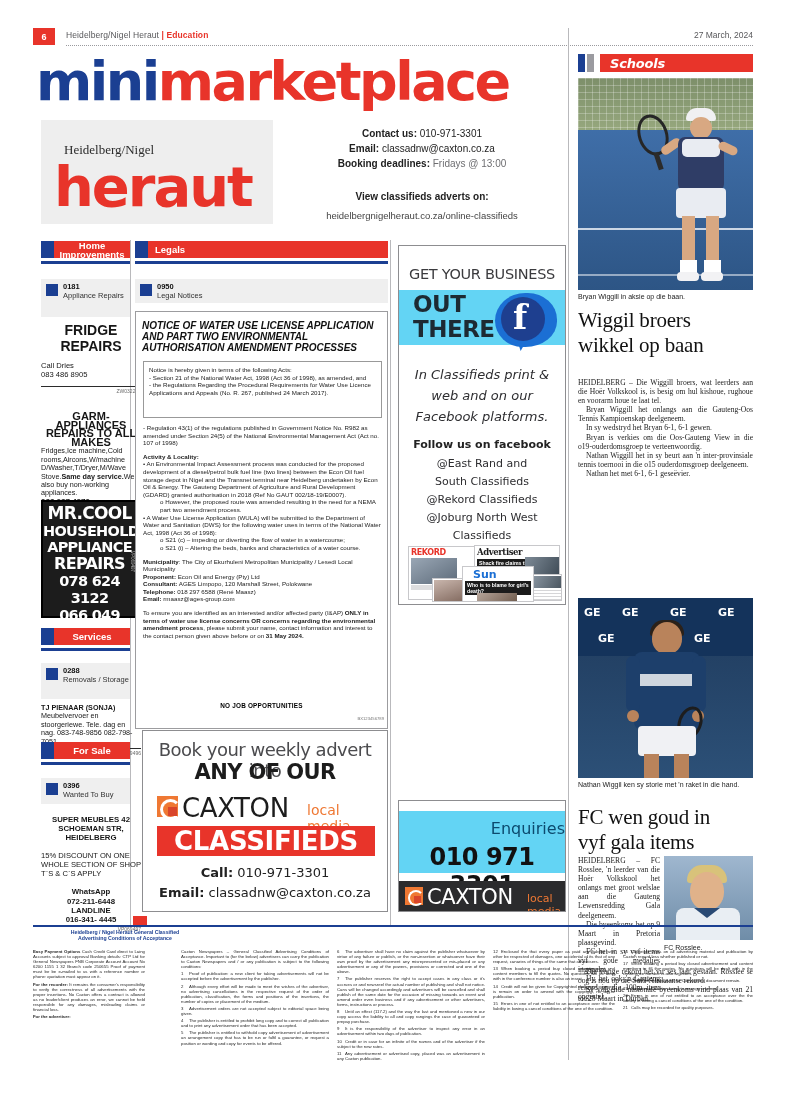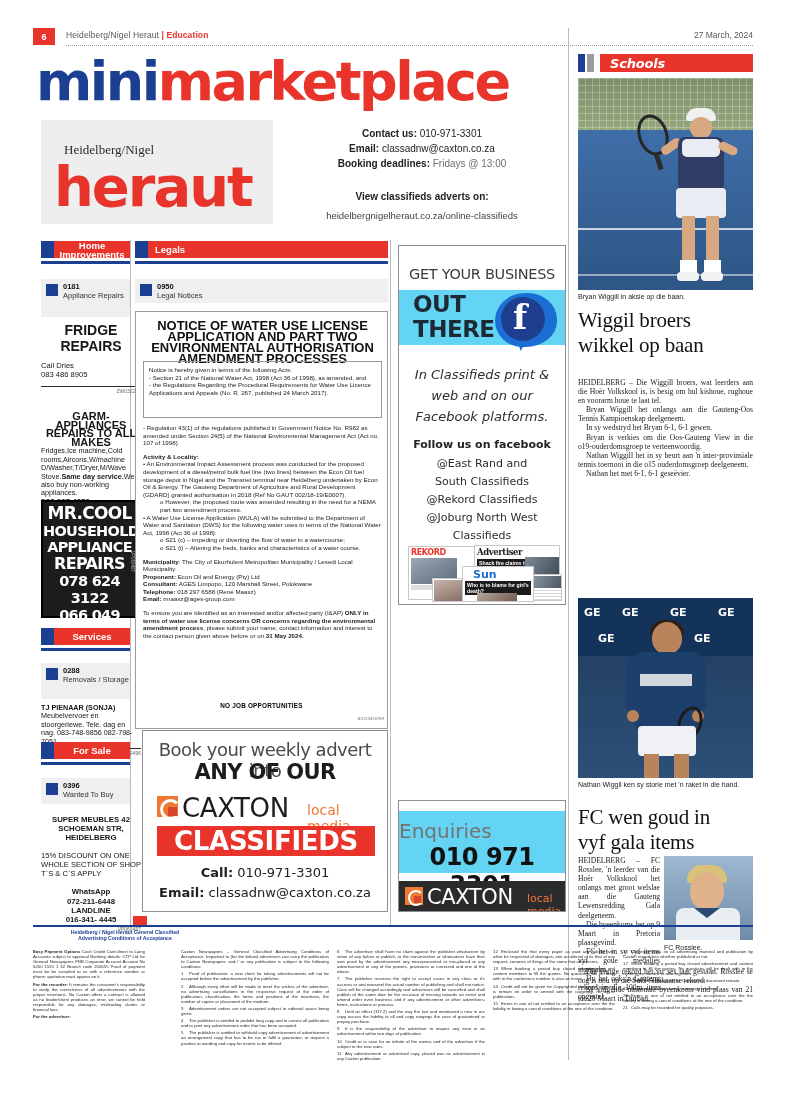--- a/index.html
+++ b/index.html
@@ -113,23 +113,24 @@
   .mrcool .l5 { font-size:14.5px; line-height:17px; }
   .mrcool .vrefn { position:absolute; right:1px; top:70px; font-size:4.5px; color:#bbb;
                    transform:rotate(90deg); transform-origin:right top; }
 
   
   .legalbox {
     position:absolute; left:135px; top:311px; width:253px; height:418px;
     border:1px solid #9c9c9f; background:#fff;
   }
   .legal-title {
-    position:absolute; left:6px; top:8px; width:241px; text-align:center;
-    font-size:13px; font-weight:bold; line-height:11px; color:#111;
+    position:absolute; left:6px; top:8px; width:241px; text-align:left;
+    font-size:10px; font-weight:bold; line-height:11px; color:#111;
     font-family:"Liberation Sans", sans-serif;
+    font-style:italic;
   }
   .legal-inner {
     position:absolute; left:7px; top:49px; width:239px; height:57px;
     border:1px solid #999; padding:4px 5px;
     font-size:6.2px; line-height:7.6px; color:#1b1b1b;
   }
   .legal-body {
     position:absolute; left:7px; top:112px; width:239px;
     font-size:6.2px; line-height:7.6px; color:#1b1b1b;
   }
@@ -281,22 +282,22 @@
 
   
   .enq {
     position:absolute; left:398px; top:800px; width:168px; height:112px;
     border:1px solid #8d8d90; background:#fff; overflow:hidden;
   }
   .enq-band {
     position:absolute; left:0; right:0; top:10px; height:62px; background:#63d4f4;
   }
   .enq-l1 {
-    position:absolute; left:0; right:0; top:18px; text-align:left;
-    font-size:20px; color:#737373; font-family:"DejaVu Sans", sans-serif;
+    position:absolute; left:0; right:0; top:18px; text-align:right;
+    font-size:16px; color:#0c4a6e; font-family:"DejaVu Sans", sans-serif;
   }
   .enq-l2 {
     position:absolute; left:0; right:0; top:42px; text-align:center;
     font-size:24px; font-weight:bold; color:#111;
     font-family:"DejaVu Sans", sans-serif; letter-spacing:-.5px;
   }
   .enq-foot {
     position:absolute; left:0; right:0; bottom:0; height:30px; background:#2b2b2d;
   }
   .enq-foot .m { position:absolute; left:6px; top:6px; width:18px; height:18px; background:#ef7833; }

